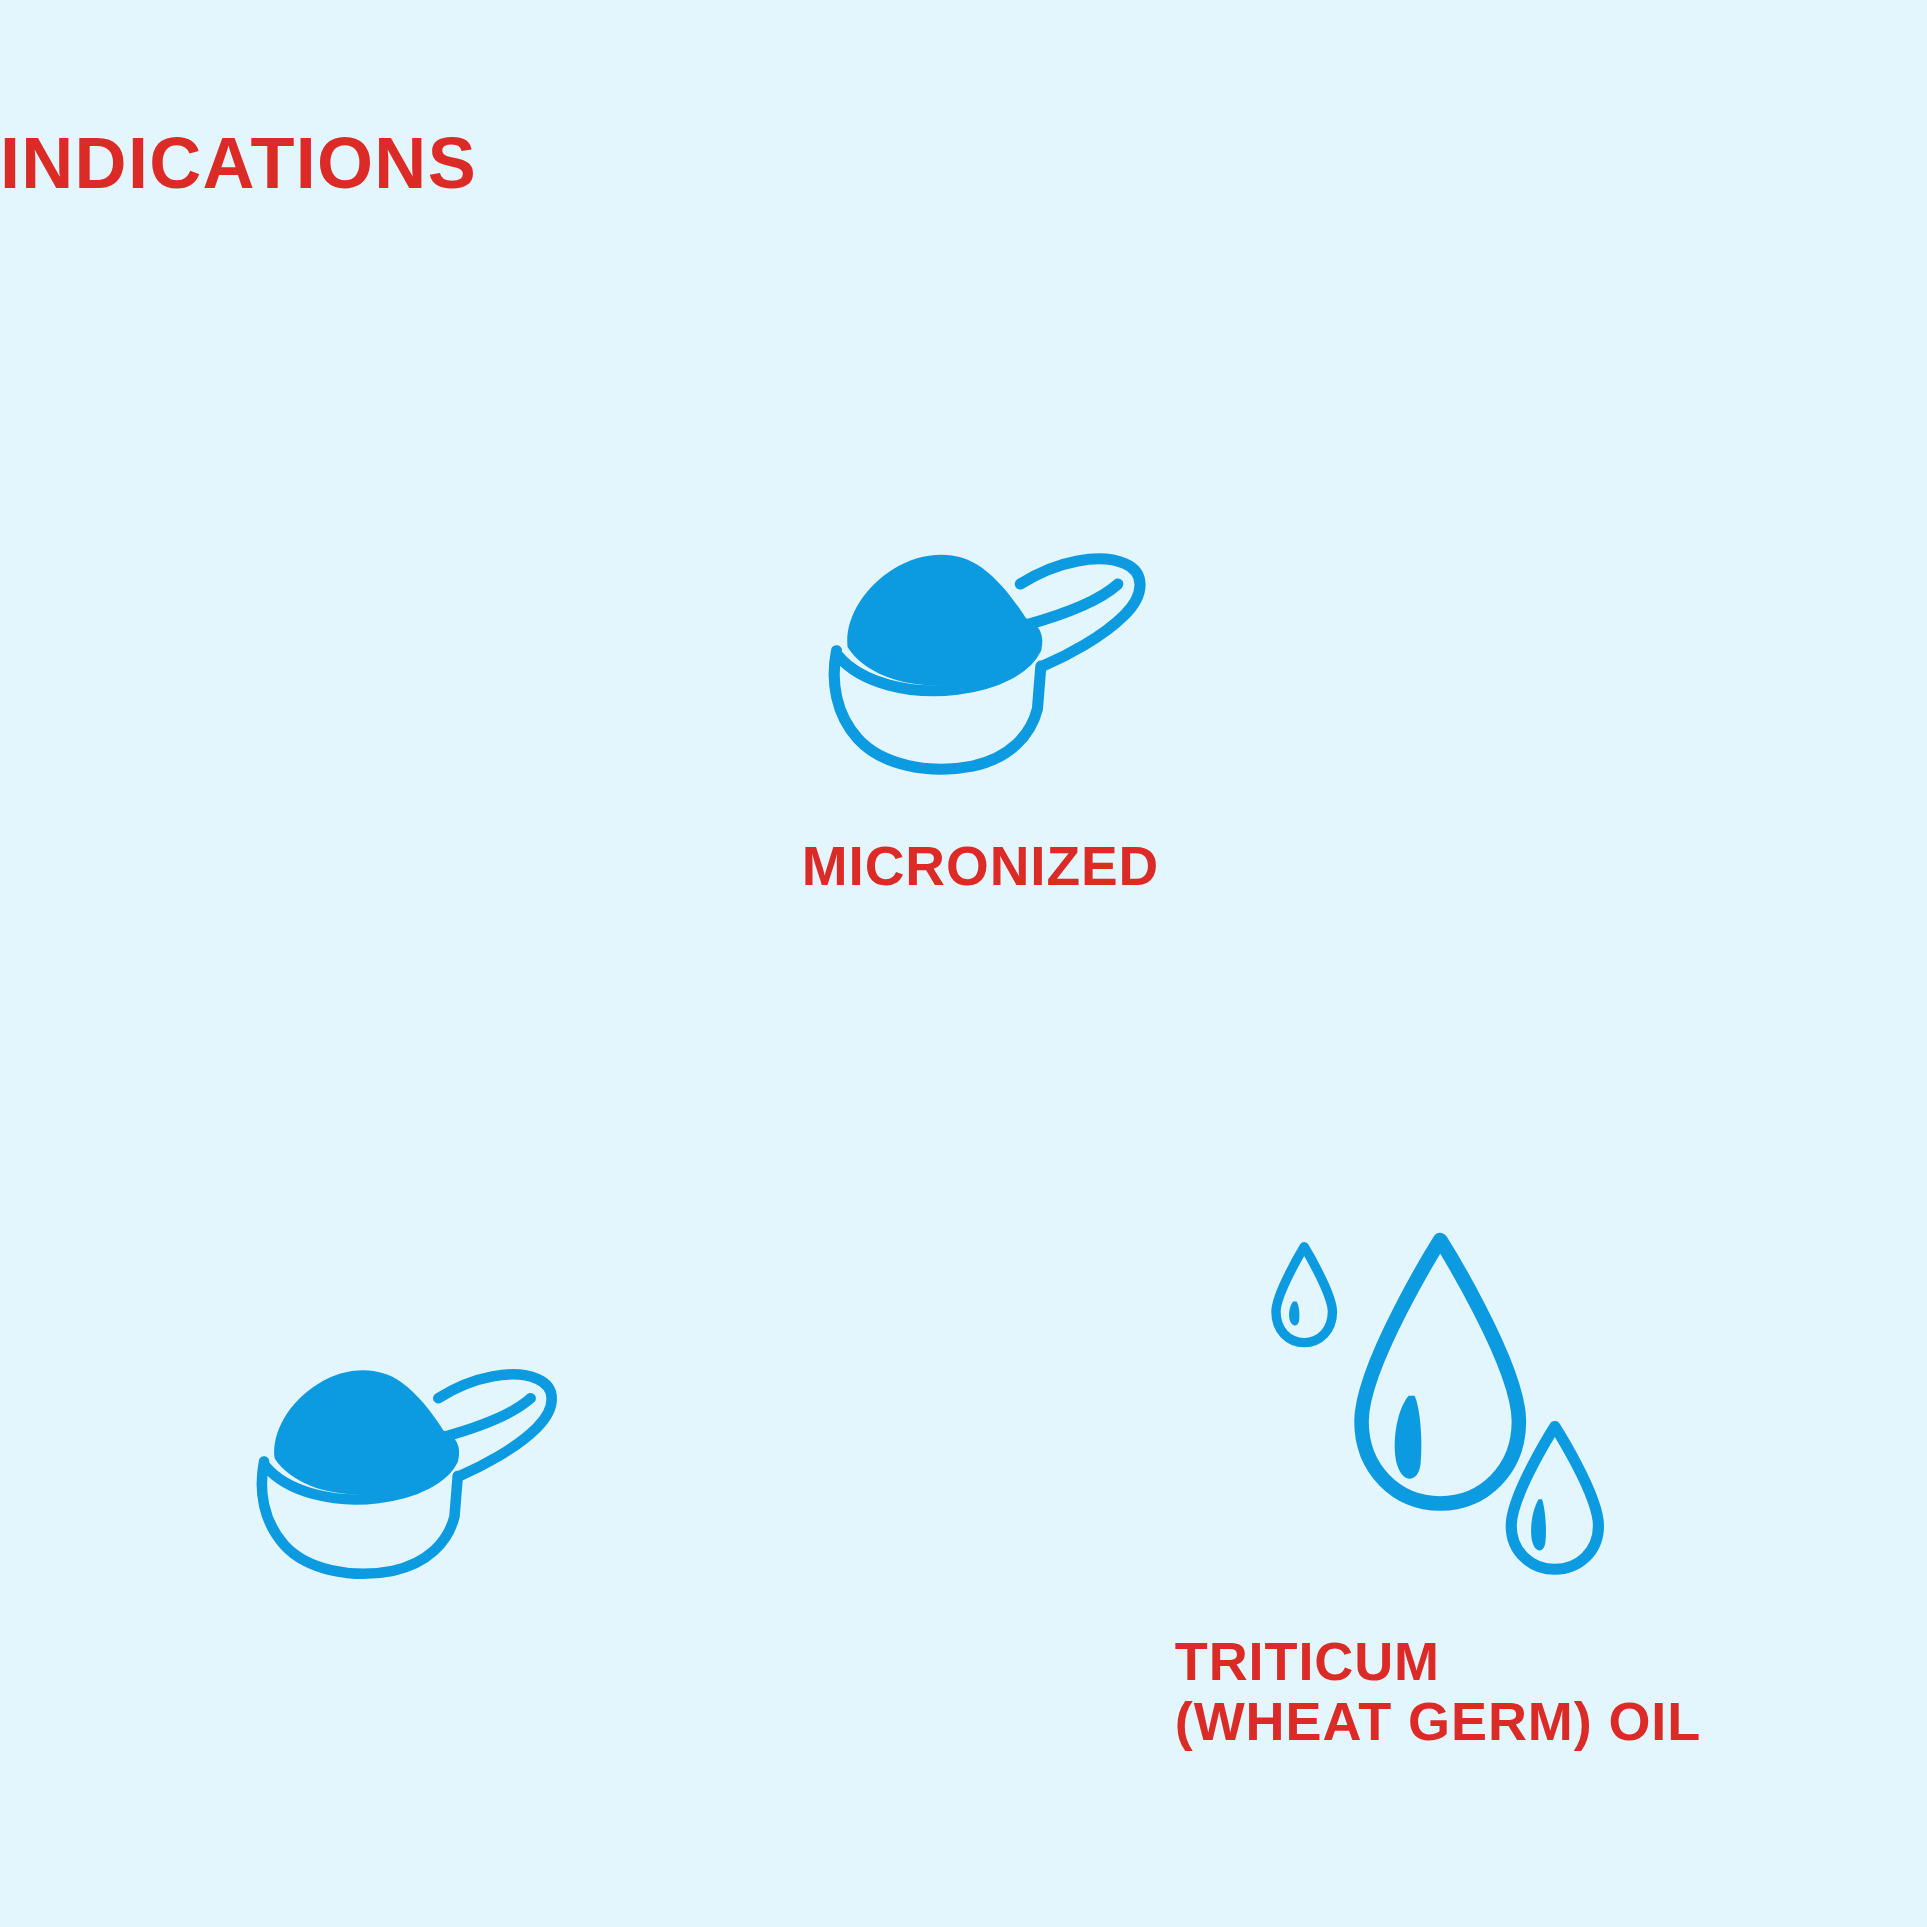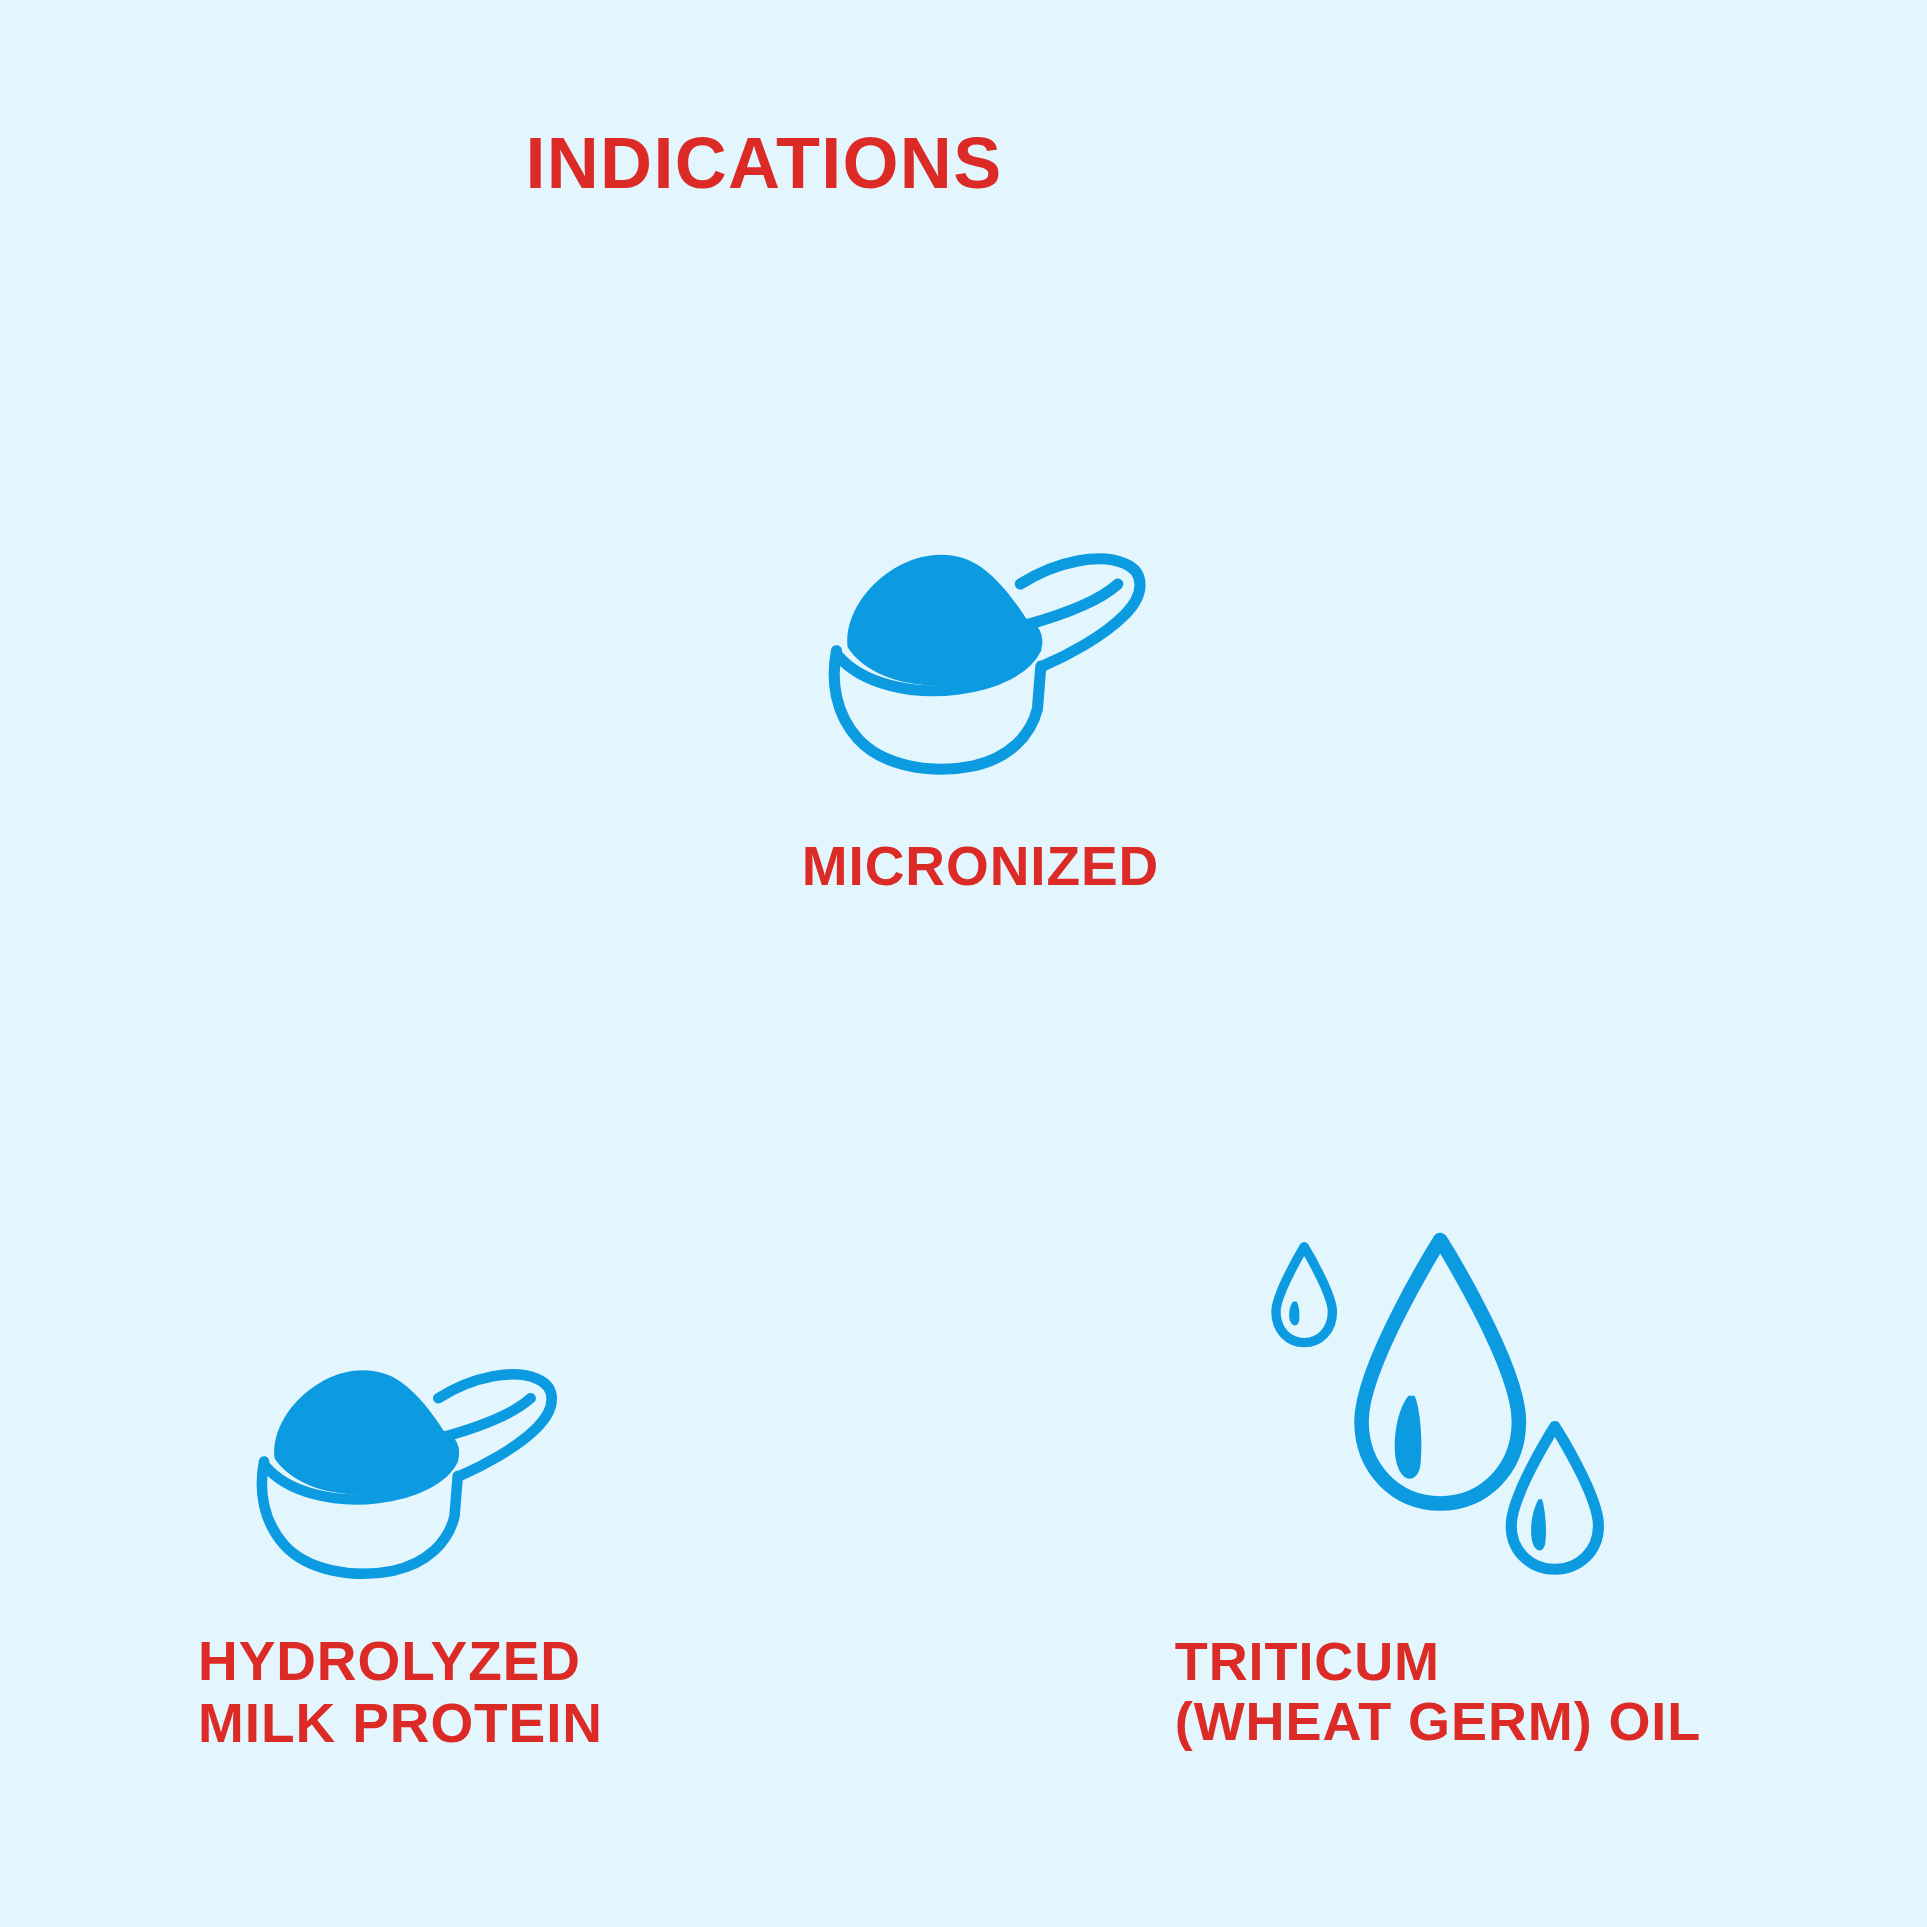--- a/index.html
+++ b/index.html
@@ -14,21 +14,21 @@
     overflow: hidden;
     position: relative;
   }
 
   
   #page-title {
     position: absolute;
     top: 127px;
     left: 0;
     width: 1528px;
-    text-align: center;
+    text-align: left;
     color: #dc2a26;
     font-size: 72px;
     font-weight: bold;
     letter-spacing: 1.3px;
     line-height: 1;
   }
 
   
   .ingredient {
     position: absolute;
@@ -171,24 +171,20 @@
       <path d="M44,136
                C 40,104 62,66 98,44
                C 132,23 172,22 200,42
                C 222,58 238,80 250,98
                C 262,116 266,132 260,142
                C 250,160 214,176 170,180
                C 118,185 66,170 44,136 Z" fill="#0c9be0" stroke="none"></path>
     </svg>
   </span>
 
-  <div class="ing-label">
-    <span class="line">HYDROLYZED</span>
-    <span class="line">MILK PROTEIN</span>
-  </div>
 </div>
 
 <div class="ingredient" id="ing-triticum-wheat-germ-oil">
 
   <span class="icon-wrap">
     <svg viewBox="0 0 440 415" width="377" height="355" aria-hidden="true">
 
       <g>
         <path d="M63,22
                  C 63,22 30,76 30,98

